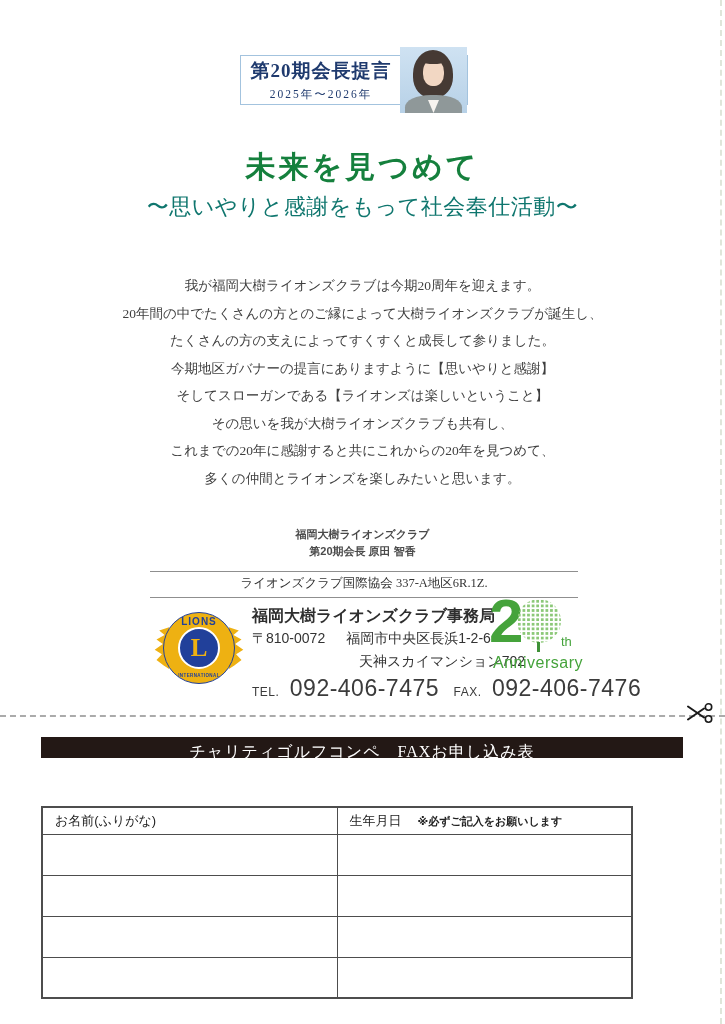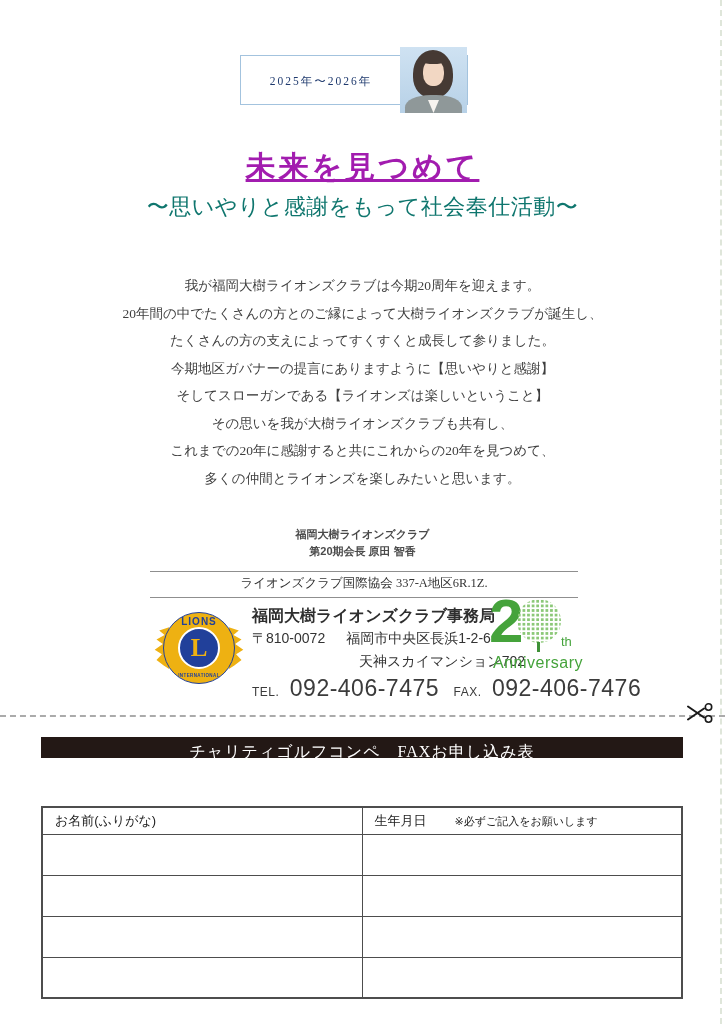--- a/index.html
+++ b/index.html
@@ -31,21 +31,21 @@
     background:#f2d7c3; border-radius:48% 48% 44% 44%; }
   .p-bangs { position:absolute; left:21px; top:6px; width:25px; height:11px;
     background:#463a34; border-radius:50% 50% 35% 35%; }
   .p-suit { position:absolute; left:5px; bottom:-9px; width:57px; height:27px;
     background:#8f9899; border-radius:45% 45% 0 0; }
   .p-shirt { position:absolute; left:28px; bottom:0; width:11px; height:13px;
     background:#f6f3ef; clip-path:polygon(0 0,100% 0,50% 100%); }
 
   
   .title { position:absolute; left:0; right:0; top:147px; text-align:center;
-    font-size:30px; font-weight:800; color:#a21caf; letter-spacing:3px;text-decoration:underline; }
+    font-size:30px; font-weight:800; color:#15803d; letter-spacing:3px; }
   .subtitle { position:absolute; left:0; right:0; top:192px; text-align:center;
     font-size:22px; font-weight:500; color:#0f766e; letter-spacing:0.5px; }
 
   
   .body-text { position:absolute; left:0; right:0; top:272px; text-align:center;
     font-family:"Liberation Serif","DejaVu Serif",serif;
     font-size:13.5px; color:#3f3f3f; }
   .body-text p { line-height:27.5px; }
 
   .signature { position:absolute; left:0; right:0; top:526px; text-align:center;
@@ -105,39 +105,40 @@
   .cut-line { position:absolute; left:0; top:715px; width:100%;
     border-top:2px dashed #ababab; }
   .scissors { position:absolute; left:687px; top:702px; }
 
   
   .fax-bar { position:absolute; left:41px; top:737px; width:642px; height:21px;
     background:#231815; color:#ffffff; text-align:center; line-height:29px;
     font-family:"Liberation Serif","DejaVu Serif",serif; font-size:16px; letter-spacing:1px; }
 
   
-  .fax-table { position:absolute; left:41px; top:806px; width:642px;
+  .fax-table { position:absolute; left:41px; top:806px; width:592px;
     border-collapse:collapse; table-layout:fixed; }
   .fax-table th, .fax-table td { border:1px solid #4d4d4d; }
   .fax-table { border:2px solid #4d4d4d; }
   .fax-table th { height:27px; text-align:left; padding-left:12px;
     font-size:13px; font-weight:500; color:#222; white-space:nowrap; }
   .fax-table td { height:41px; }
-  .th-note { font-size:11px; font-weight:normal; margin-left:28px; color:#222;text-align:center; }
+  .th-note { font-size:11px; font-weight:bold; margin-left:16px; color:#222;text-align:center; }
 
   .page-edge { position:absolute; right:3px; top:0; bottom:0;
     border-right:2px dashed #dfe6da; }
 </style>
 </head>
 <body>
 
 <div class="page">
 
   <div class="badge">
     <div class="badge-text">
+      <div class="badge-line1">第20期会長提言</div>
       <div class="badge-line2">2025年〜2026年</div>
     </div>
   </div>
   <div class="portrait">
     <div class="p-hair"></div>
     <div class="p-face"></div>
     <div class="p-bangs"></div>
     <div class="p-suit"></div>
     <div class="p-shirt"></div>
   </div>

